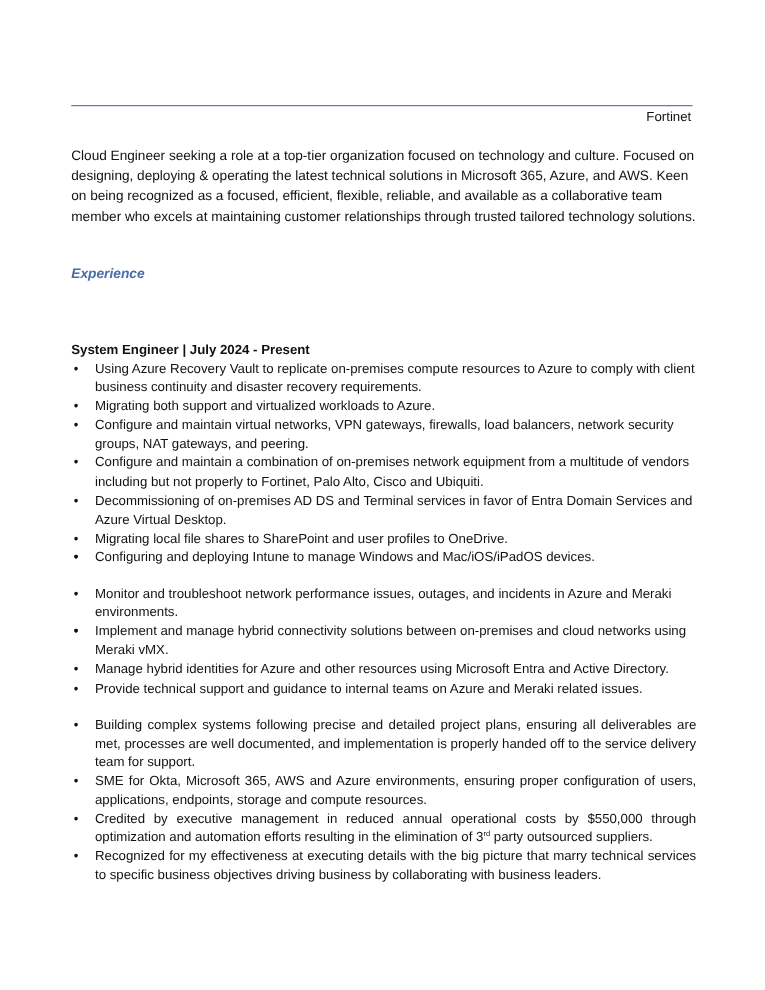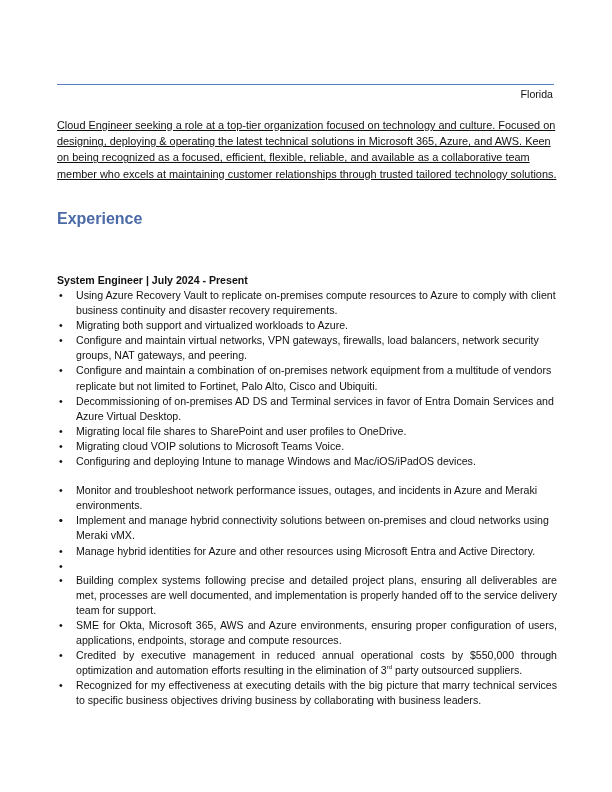--- a/index.html
+++ b/index.html
@@ -2,65 +2,65 @@
 <html><head>
 <meta charset="utf-8">
 <style>
   html, body { margin: 0; padding: 0; background: #ffffff; }
   body { width: 612px; height: 792px; position: relative; overflow: hidden;
          font-family: "Liberation Sans", sans-serif; color: #111111; }
   .rule { position: absolute; left: 57px; top: 84px; width: 497px; height: 0;
           border-top: 1.5px solid #5b7bc4; }
   .location { position: absolute; right: 59px; top: 88px; font-size: 10.6px; }
   .summary { position: absolute; left: 57px; top: 117px; width: 500px;
-             font-size: 10.9px; line-height: 16.2px; text-decoration: underline; }
+             font-size: 10.9px; line-height: 16.2px; }
   .section { position: absolute; left: 57px; top: 211px; width: 500px; }
-  .section-title { font-size: 16px; font-weight: bold; color: #4a6aa8;
-                   line-height: 16px; margin: 0 0 3px 0; }
+  .section-title { font-size: 11px; font-weight: bold; color: #4a6aa8;
+                   line-height: 16px; margin: 0 0 3px 0; font-style: italic; }
   .job { margin: 0 0 14px 0; }
   .job-title { font-size: 10.6px; font-weight: bold; line-height: 15px; margin-top: 46px; }
   ul.bullets { list-style: none; margin: 0; padding: 0; }
   ul.bullets li { position: relative; padding-left: 19px; font-size: 10.6px;
                   line-height: 15.1px; }
   ul.bullets li .dot { position: absolute; left: 2px; top: 0; }
   ul.bullets.justify li .txt { text-align: justify; display: block; }
   sup { font-size: 6px; line-height: 0; }
 </style>
 </head>
 <body>
 
 <div class="rule"></div>
-<div class="location">Florida</div>
+<div class="location">Fortinet</div>
 
 <div class="summary">Cloud Engineer seeking a role at a top-tier organization focused on technology and culture. Focused on designing, deploying &amp; operating the latest technical solutions in Microsoft 365, Azure, and AWS. Keen on being recognized as a focused, efficient, flexible, reliable, and available as a collaborative team member who excels at maintaining customer relationships through trusted tailored technology solutions.</div>
 
 <div class="section">
   <div class="section-title">Experience</div>
 
   <div class="job">
     <div class="job-title">System Engineer | July 2024 - Present</div>
     <ul class="bullets">
       <li><span class="dot">•</span><span class="txt">Using Azure Recovery Vault to replicate on-premises compute resources to Azure to comply with client business continuity and disaster recovery requirements.</span></li>
       <li><span class="dot">•</span><span class="txt">Migrating both support and virtualized workloads to Azure.</span></li>
       <li><span class="dot">•</span><span class="txt">Configure and maintain virtual networks, VPN gateways, firewalls, load balancers, network security groups, NAT gateways, and peering.</span></li>
-      <li><span class="dot">•</span><span class="txt">Configure and maintain a combination of on-premises network equipment from a multitude of vendors replicate but not limited to Fortinet, Palo Alto, Cisco and Ubiquiti.</span></li>
+      <li><span class="dot">•</span><span class="txt">Configure and maintain a combination of on-premises network equipment from a multitude of vendors including but not properly to Fortinet, Palo Alto, Cisco and Ubiquiti.</span></li>
       <li><span class="dot">•</span><span class="txt">Decommissioning of on-premises AD DS and Terminal services in favor of Entra Domain Services and Azure Virtual Desktop.</span></li>
       <li><span class="dot">•</span><span class="txt">Migrating local file shares to SharePoint and user profiles to OneDrive.</span></li>
-      <li><span class="dot">•</span><span class="txt">Migrating cloud VOIP solutions to Microsoft Teams Voice.</span></li>
+      <li><span class="dot">•</span></li>
       <li><span class="dot">•</span><span class="txt">Configuring and deploying Intune to manage Windows and Mac/iOS/iPadOS devices.</span></li>
     </ul>
   </div>
 
   <div class="job">
     <ul class="bullets">
       <li><span class="dot">•</span><span class="txt">Monitor and troubleshoot network performance issues, outages, and incidents in Azure and Meraki environments.</span></li>
       <li><span class="dot">•</span></li>
       <li><span class="dot">•</span><span class="txt">Implement and manage hybrid connectivity solutions between on-premises and cloud networks using Meraki vMX.</span></li>
       <li><span class="dot">•</span><span class="txt">Manage hybrid identities for Azure and other resources using Microsoft Entra and Active Directory.</span></li>
-      <li><span class="dot">•</span></li>
+      <li><span class="dot">•</span><span class="txt">Provide technical support and guidance to internal teams on Azure and Meraki related issues.</span></li>
     </ul>
   </div>
 
   <div class="job">
     <ul class="bullets justify">
       <li>
           <span class="dot">•</span>
           <span class="txt">Building complex systems following precise and detailed project plans, ensuring all deliverables are met, processes are well documented, and implementation is properly handed off to the service delivery team for support.</span>
         </li>
       <li>

